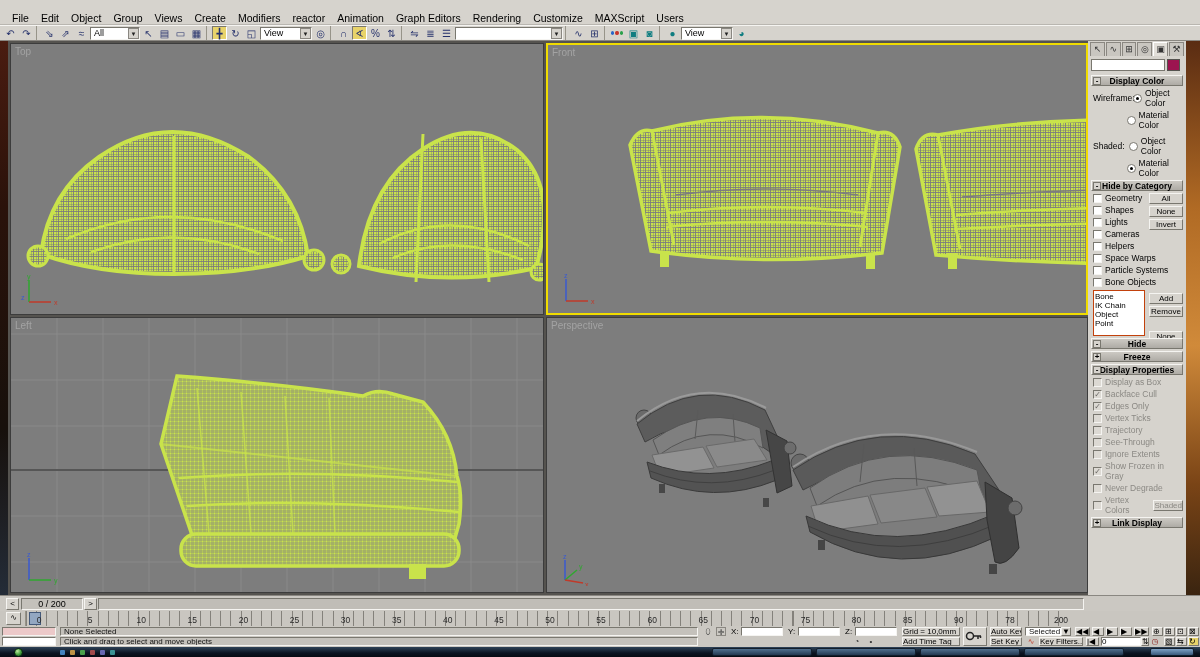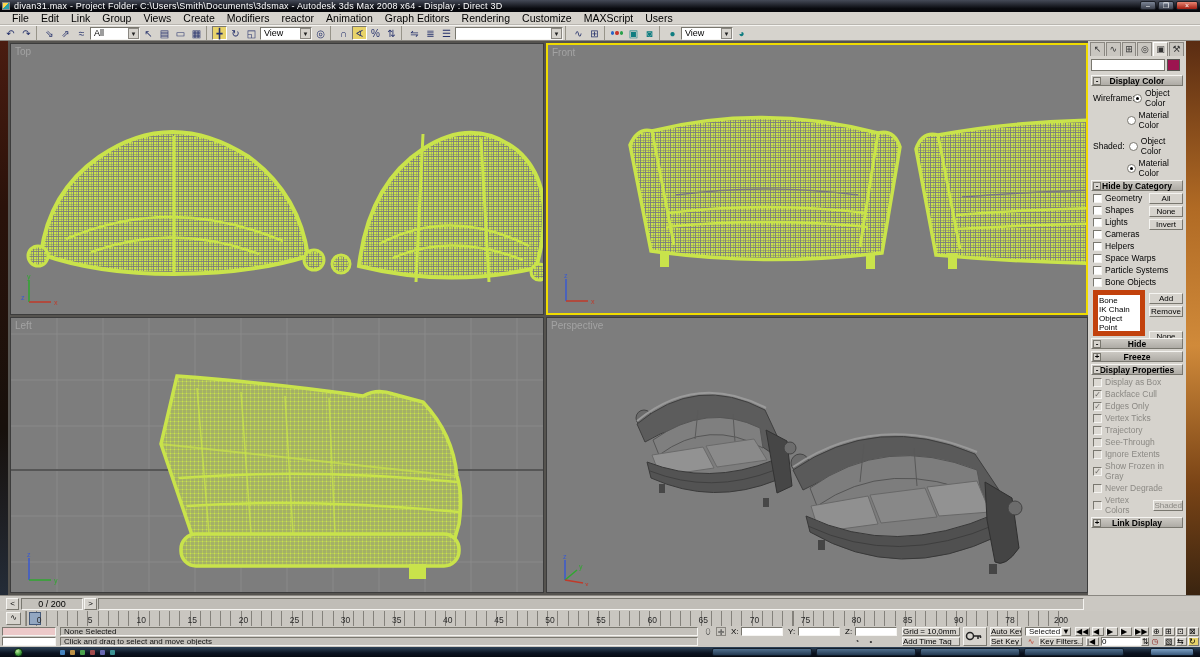--- a/index.html
+++ b/index.html
@@ -74,21 +74,21 @@
   .cb.dim { background:#dcd9d3; color:#6b6965; }
   .rad { width:9px; height:9px; border-radius:50%; background:#fff; border:1px solid #79776f; margin-right:3px; position:relative; flex:none;}
   .rad.on::after { content:""; position:absolute; left:2px; top:2px; width:3px; height:3px; border-radius:50%; background:#000; }
   .pbtn { background:#d6d3cd; border:1px solid; border-color:#f5f4f1 #79776f #79776f #f5f4f1;
     font-size:8px; height:11px; line-height:9px; text-align:center; color:#000; }
   .pbtn.dis { color:#8b8984; }
   .dimtext { color:#8b8984; }
   #hbc-body { position:relative; }
   #hbc-btns { position:absolute; right:0; top:0; display:flex; flex-direction:column; gap:2px; }
   #hbc-btns .pbtn { width:34px; }
-  #hbc-list { width:52px; height:46px; background:#fff; border:5px solid #c2410c; font-size:8px; line-height:9px; padding:1px; margin:3px 0 0 2px; }
+  #hbc-list { width:52px; height:46px; background:#fff; border:1px solid #c2410c; font-size:8px; line-height:9px; padding:1px; margin:3px 0 0 2px; }
   #hide-body .pbtn { display:block; width:84px; margin:2px auto 0 auto; }
   .gap6 { height:6px; }
 
   
   #sliderrow { position:absolute; left:0; top:595px; width:1200px; height:16px; background:#cbc8c2; border-top:1px solid #8a8781; }
   .sbtn { position:absolute; top:2px; height:12px; background:#d6d3cd; border:1px solid; border-color:#f5f4f1 #79776f #79776f #f5f4f1;
     font-size:8px; line-height:10px; text-align:center; }
   #ts-range { position:absolute; left:21px; top:2px; width:62px; height:12px; background:#c4c1bb; border:1px solid; border-color:#79776f #f5f4f1 #f5f4f1 #79776f;
     font-size:9px; text-align:center; line-height:11px; }
   #ts-track { position:absolute; left:98px; top:2px; width:986px; height:12px; background:#c0bdb7; border:1px solid; border-color:#79776f #f5f4f1 #f5f4f1 #79776f; }
@@ -119,34 +119,25 @@
     background:radial-gradient(circle at 35% 30%, #bfe8a0, #3f9c3a 55%, #11401c); border:1px solid #0a2a10; }
   .qicon { position:absolute; top:3px; width:5px; height:5px; border-radius:1px; opacity:.9; }
   .taskbtn { position:absolute; top:1px; height:8px; border-radius:2px;
     background:linear-gradient(#51708e,#243a52); border:1px solid #121e2c; }
 </style>
 </head>
 <body>
 
 <div id="app">
 
-  <div id="titlebar">
-    <span id="app-icon"></span>
-    <span id="title-text">divan31.max  - Project Folder: C:\Users\Smith\Documents\3dsmax  - Autodesk 3ds Max 2008 x64  - Display : Direct 3D</span>
-    <span id="winbtns">
-      <span class="wbtn">–</span>
-      <span class="wbtn">❐</span>
-      <span class="wbtn close">×</span>
-    </span>
-  </div>
 
   <div id="menubar">
     <span class="mi">File</span>
     <span class="mi">Edit</span>
-    <span class="mi">Link</span>
+    <span class="mi">Object</span>
     <span class="mi">Group</span>
     <span class="mi">Views</span>
     <span class="mi">Create</span>
     <span class="mi">Modifiers</span>
     <span class="mi">reactor</span>
     <span class="mi">Animation</span>
     <span class="mi">Graph Editors</span>
     <span class="mi">Rendering</span>
     <span class="mi">Customize</span>
     <span class="mi">MAXScript</span>

